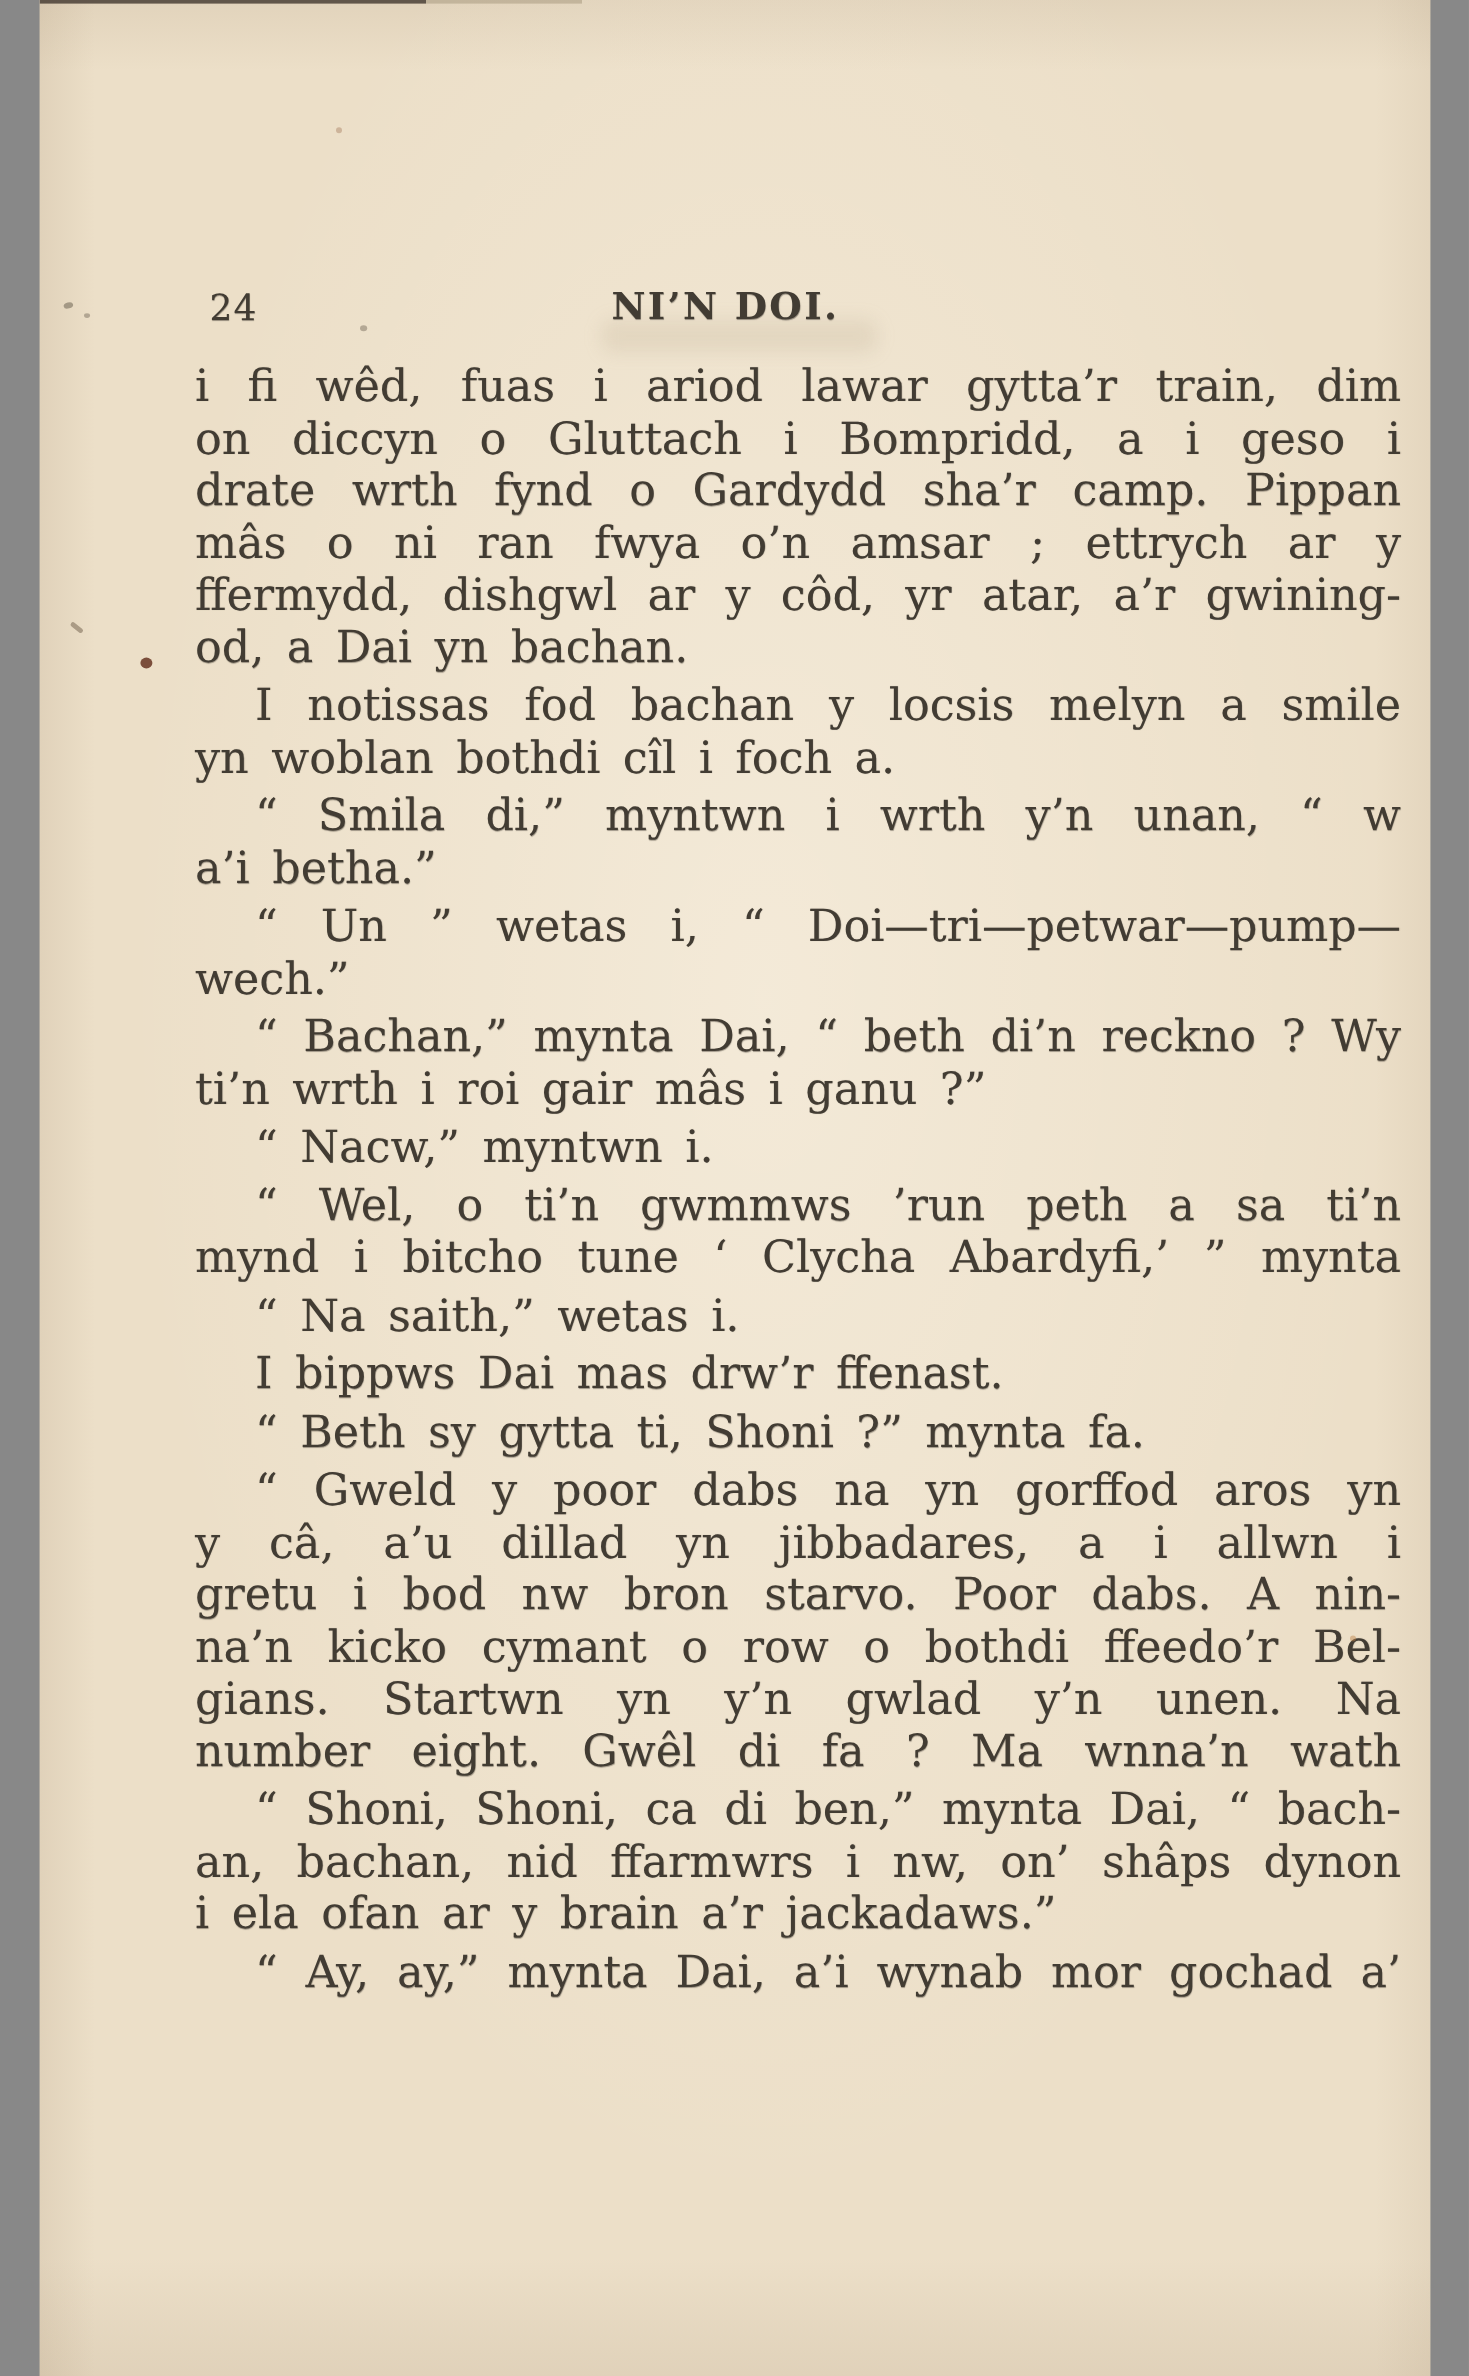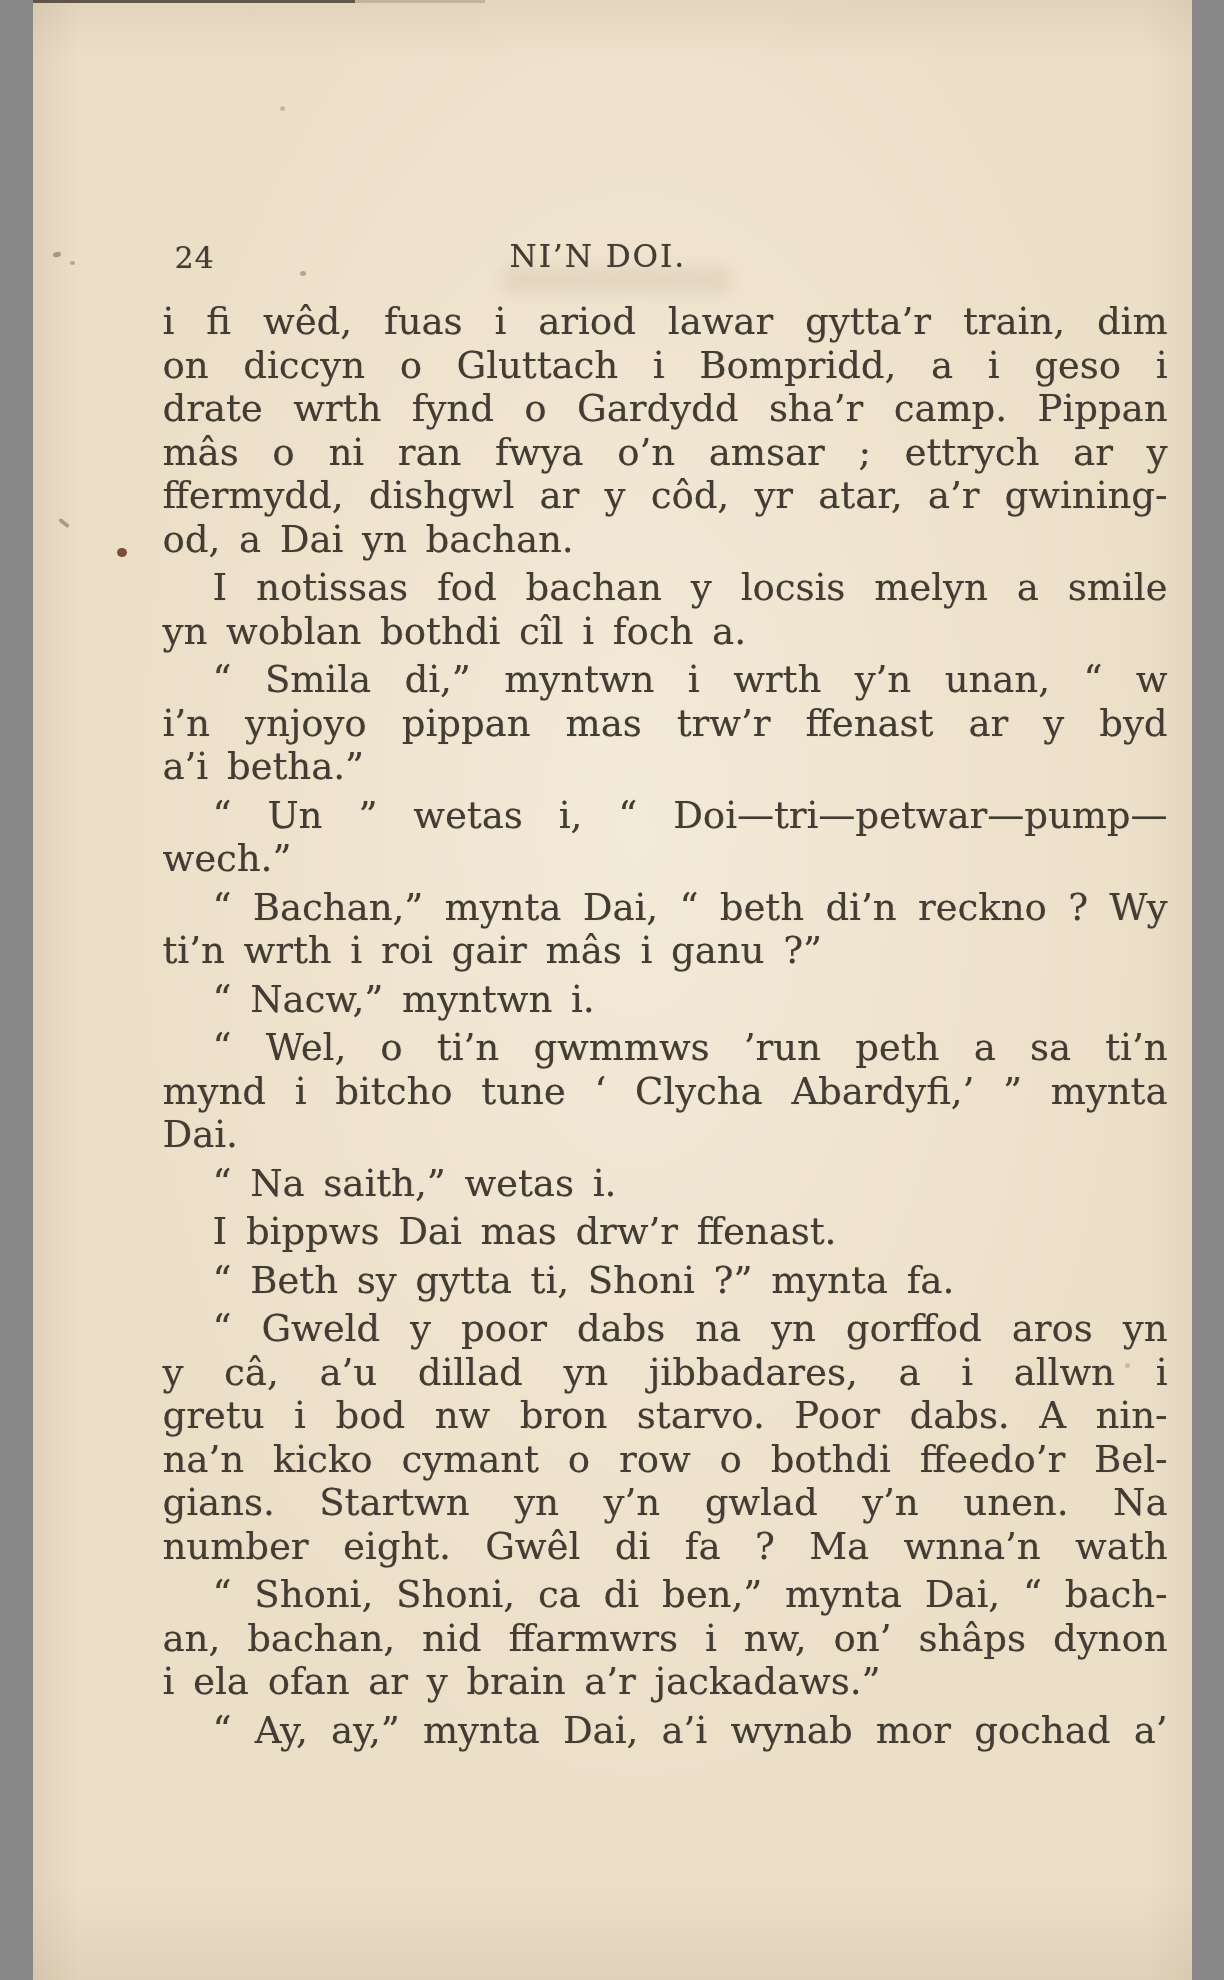--- a/index.html
+++ b/index.html
@@ -22,20 +22,21 @@
 
   .pageno {
     position:absolute; left:142px; top:240px;
     font-size:30px; letter-spacing:1px;
     text-shadow:0.3px 0.3px 0.7px rgba(66,60,51,0.5);
   }
   .title {
     position:absolute; left:477px; top:238px;
     font-size:31px; letter-spacing:2px;
     text-shadow:0.3px 0.3px 0.7px rgba(66,60,51,0.5);
+    font-weight:bold;
   }
   .ghost {
     position:absolute; left:468px; top:266px; width:230px; height:28px;
     background:rgba(170,150,120,0.16); filter:blur(7px); border-radius:10px;
   }
 
   .body-text {
     position:absolute; left:130px; top:300px; width:1005px;
     font-size:37px; line-height:43.5px;
     text-shadow:0.3px 0.3px 0.7px rgba(66,60,51,0.45);
@@ -79,38 +80,36 @@
         <div class="line">mâs o ni ran fwya o’n amsar ; ettrych ar y</div>
         <div class="line">ffermydd, dishgwl ar y côd, yr atar, a’r gwining-</div>
         <div class="line last">od, a Dai yn bachan.</div>
       </div>
       <div class="para indent">
         <div class="line">I notissas fod bachan y locsis melyn a smile</div>
         <div class="line last">yn woblan bothdi cîl i foch a.</div>
       </div>
       <div class="para indent">
         <div class="line">“ Smila di,” myntwn i wrth y’n unan, “ w</div>
-        <div class="line">i’n ynjoyo pippan mas trw’r ffenast ar y byd</div>
         <div class="line last">a’i betha.”</div>
       </div>
       <div class="para indent">
         <div class="line">“ Un ” wetas i, “ Doi—tri—petwar—pump—</div>
         <div class="line last">wech.”</div>
       </div>
       <div class="para indent">
         <div class="line">“ Bachan,” mynta Dai, “ beth di’n reckno ? Wy</div>
         <div class="line last">ti’n wrth i roi gair mâs i ganu ?”</div>
       </div>
       <div class="para indent">
         <div class="line last">“ Nacw,” myntwn i.</div>
       </div>
       <div class="para indent">
         <div class="line">“ Wel, o ti’n gwmmws ’run peth a sa ti’n</div>
         <div class="line">mynd i bitcho tune ‘ Clycha Abardyfi,’ ” mynta</div>
-        <div class="line last">Dai.</div>
       </div>
       <div class="para indent">
         <div class="line last">“ Na saith,” wetas i.</div>
       </div>
       <div class="para indent">
         <div class="line last">I bippws Dai mas drw’r ffenast.</div>
       </div>
       <div class="para indent">
         <div class="line last">“ Beth sy gytta ti, Shoni ?” mynta fa.</div>
       </div>

